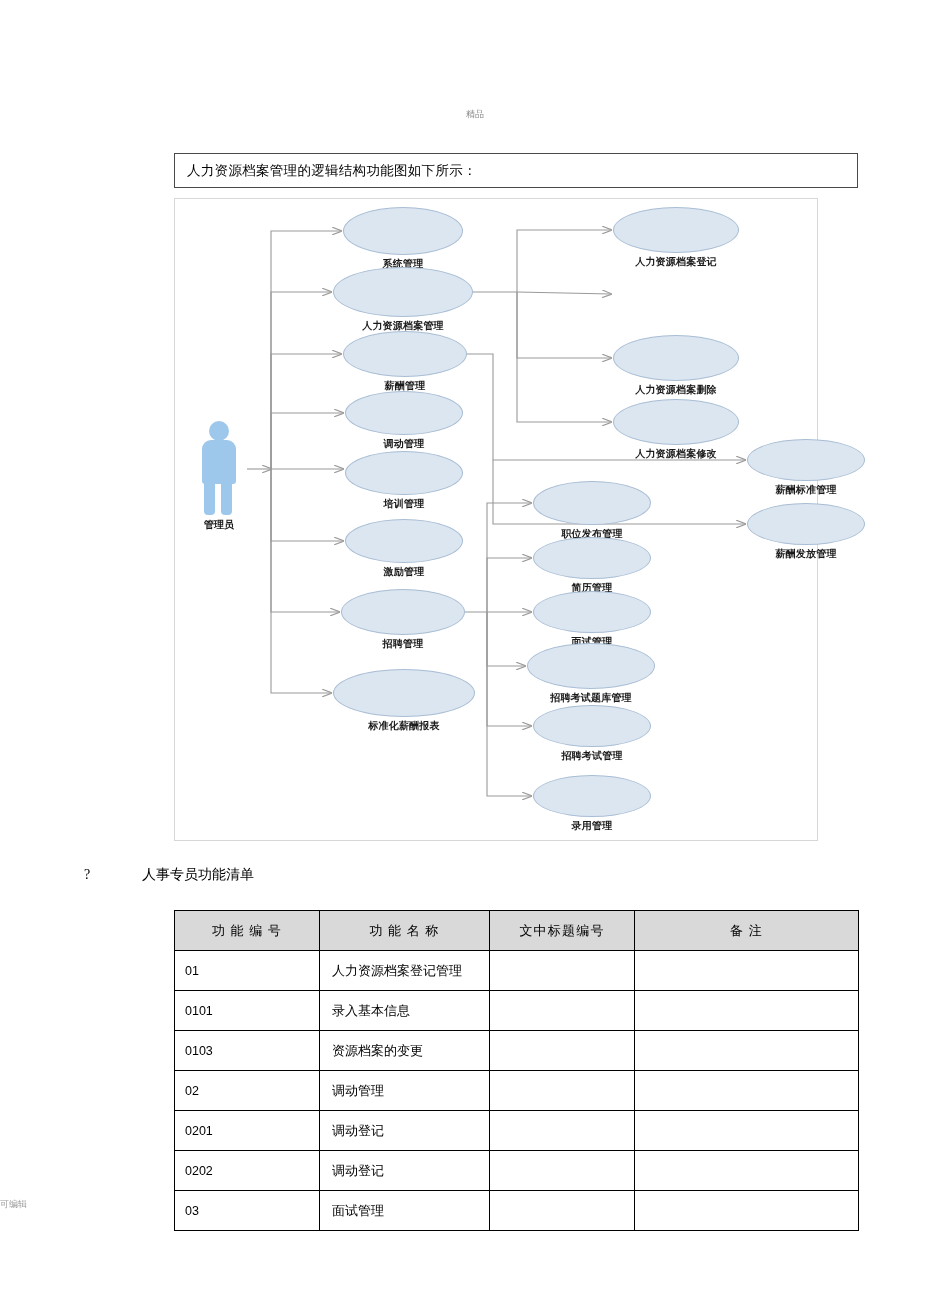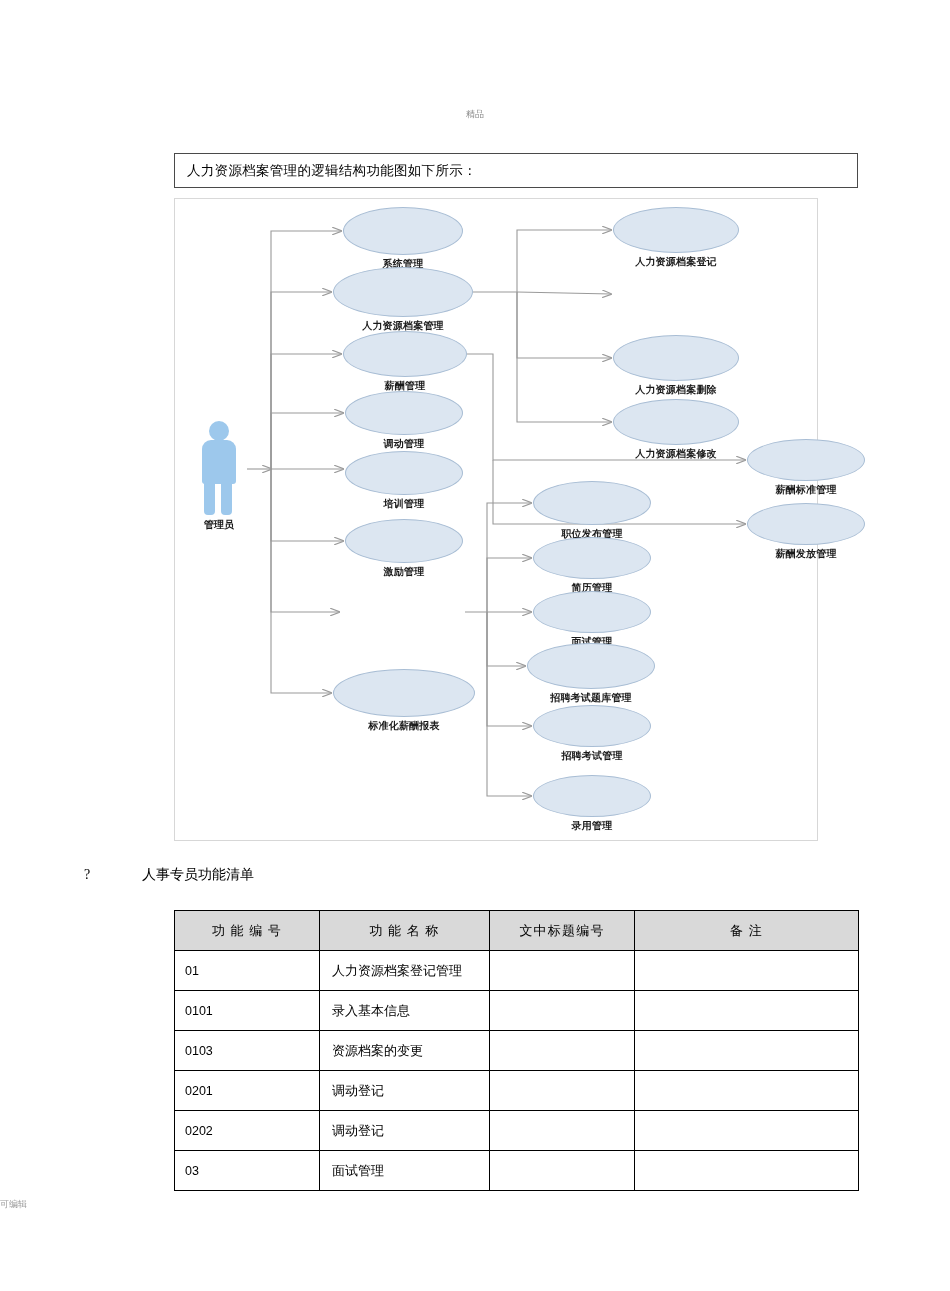--- a/index.html
+++ b/index.html
@@ -202,20 +202,24 @@
           <div class="ell" style="background: rgb(220, 230, 241); border-color: rgb(168, 189, 212);"></div>
           <div class="lbl">调动管理</div>
         </div>
         <div class="node" style="left: 170px; top: 252px; width: 118px; height: 44px;">
           <div class="ell" style="background: rgb(220, 230, 241); border-color: rgb(168, 189, 212);"></div>
           <div class="lbl">培训管理</div>
         </div>
         <div class="node" style="left: 170px; top: 320px; width: 118px; height: 44px;">
           <div class="ell" style="background: rgb(220, 230, 241); border-color: rgb(168, 189, 212);"></div>
           <div class="lbl">激励管理</div>
+        </div>
+        <div class="node" style="left: 166px; top: 390px; width: 124px; height: 46px;">
+          <div class="ell" style="background: rgb(220, 230, 241); border-color: rgb(168, 189, 212);"></div>
+          <div class="lbl">招聘管理</div>
         </div>
         <div class="node" style="left: 158px; top: 470px; width: 142px; height: 48px;">
           <div class="ell" style="background: rgb(220, 230, 241); border-color: rgb(168, 189, 212);"></div>
           <div class="lbl">标准化薪酬报表</div>
         </div>
         <div class="node" style="left: 438px; top: 8px; width: 126px; height: 46px;">
           <div class="ell" style="background: rgb(220, 230, 241); border-color: rgb(168, 189, 212);"></div>
           <div class="lbl">人力资源档案登记</div>
         </div>
         <div class="node" style="left: 438px; top: 136px; width: 126px; height: 46px;">
@@ -294,20 +298,26 @@
           <td class=""></td>
           <td class=""></td>
         </tr>
         <tr>
           <td class="code">0103</td>
           <td class="name">资源档案的变更</td>
           <td class=""></td>
           <td class=""></td>
         </tr>
         <tr>
+          <td class="code">02</td>
+          <td class="name">调动管理</td>
+          <td class=""></td>
+          <td class=""></td>
+        </tr>
+        <tr>
           <td class="code">0201</td>
           <td class="name">调动登记</td>
           <td class=""></td>
           <td class=""></td>
         </tr>
         <tr>
           <td class="code">0202</td>
           <td class="name">调动登记</td>
           <td class=""></td>
           <td class=""></td>

